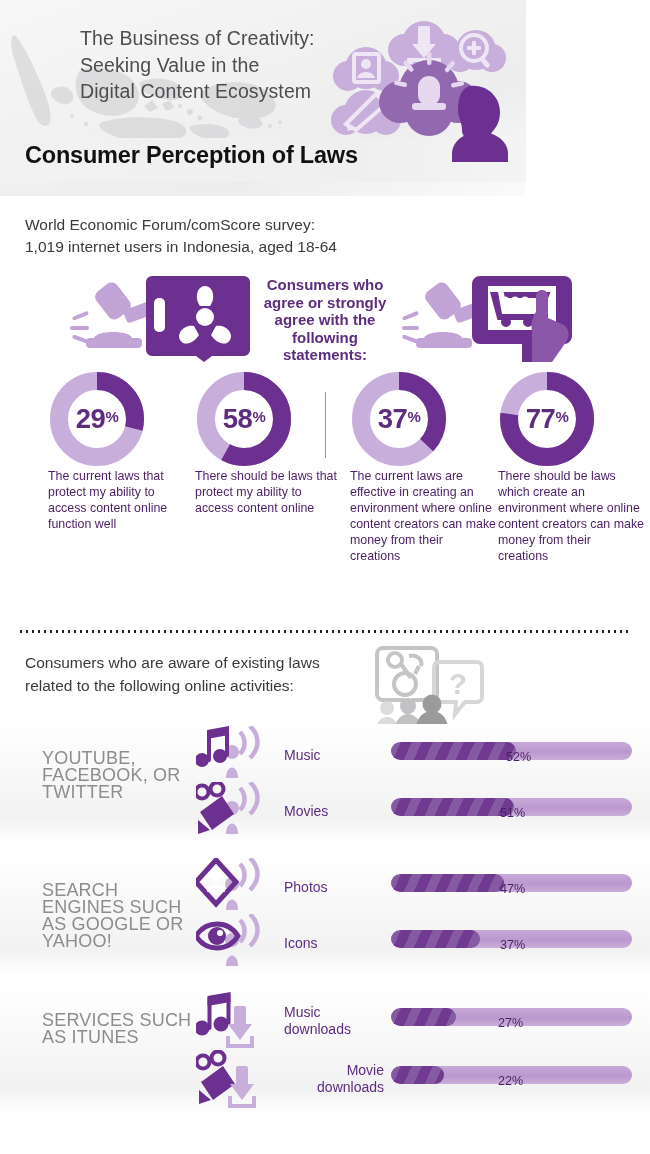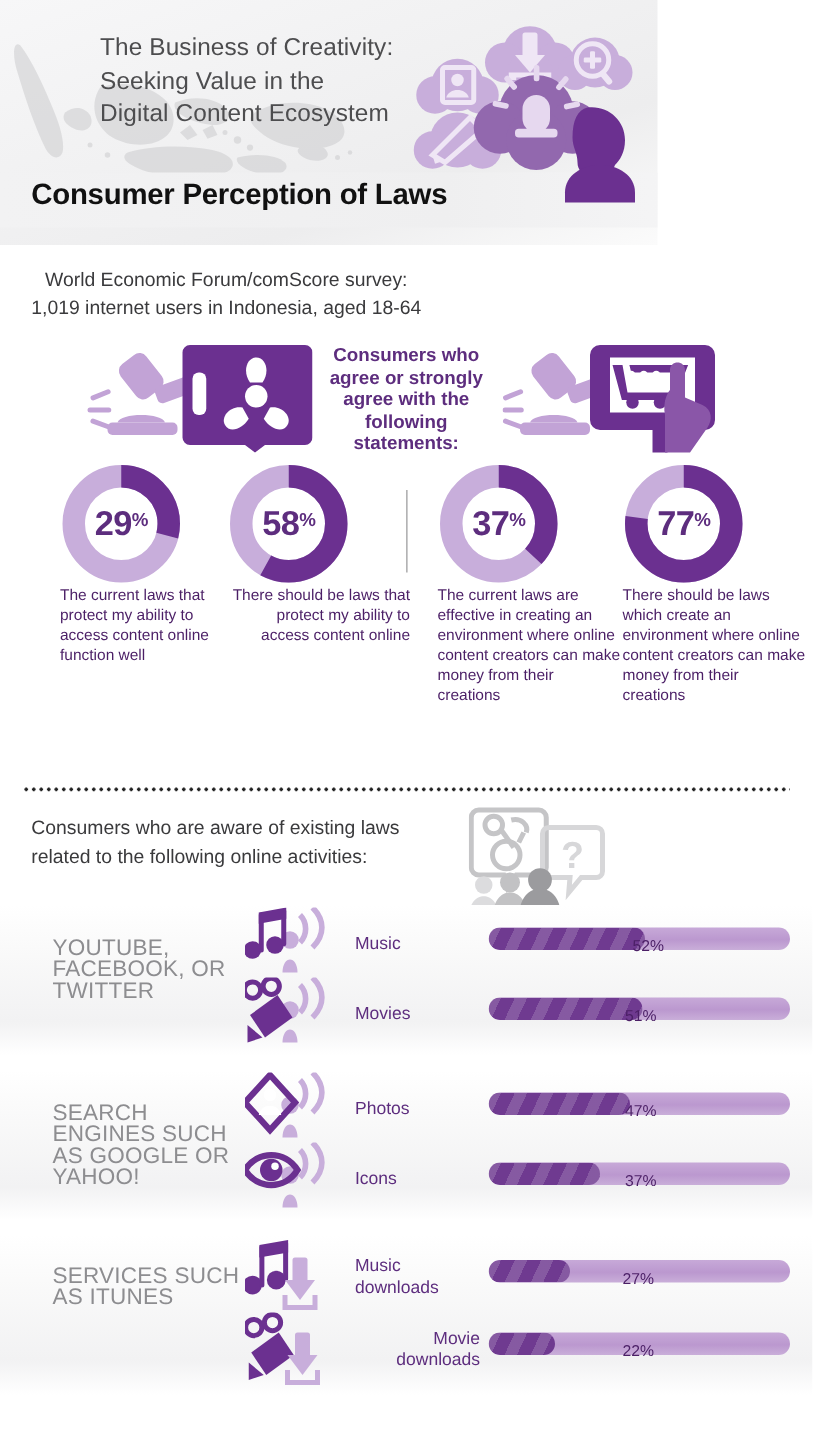--- a/index.html
+++ b/index.html
@@ -33,21 +33,21 @@
   }
   .country-label {
     position: absolute; right: 24px; top: 196px;
     font-size: 21px; font-weight: bold; color: #7b4a94;
   }
   .head-art { position: absolute; right: 12px; top: 8px; }
 
   
   .survey-intro {
     position: absolute; left: 25px; top: 214px;
-    font-size: 15.5px; color: #3a3a3c; line-height: 22px; text-align: center;
+    font-size: 15.5px; color: #3a3a3c; line-height: 22px;
   }
 
   
   .agree-section { position: absolute; left: 0; top: 262px; width: 650px; height: 358px; }
   .gavel-icon-left { position: absolute; left: 68px; top: 12px; }
   .gavel-icon-right { position: absolute; left: 402px; top: 12px; }
   .agree-caption {
     position: absolute; left: 256px; top: 14px; width: 138px;
     text-align: center; font-size: 15px; font-weight: bold;
     color: #5d2d7e; line-height: 17.5px;
@@ -306,21 +306,21 @@
             <circle cx="49" cy="49" r="38" fill="none" stroke="#6b3090" stroke-width="18" stroke-dasharray="69.2 169.6" stroke-dashoffset="0" transform="rotate(-90 49 49)"></circle>
           </svg>
           <div class="donut-value">
             <span>29</span>
               <span class="pct">%</span>
           </div>
         </div>
         <div class="donut-caption">The current laws that protect my ability to access content online function well</div>
       </div>
 
-      <div class="donut-col" style="left:182px;text-align:right;">
+      <div class="donut-col" style="left:195px;">
         <div class="donut-wrap">
           <svg width="98" height="98" viewBox="0 0 98 98">
             <circle cx="49" cy="49" r="38" fill="none" stroke="#c8aedb" stroke-width="18"></circle>
             <circle cx="49" cy="49" r="38" fill="none" stroke="#6b3090" stroke-width="18" stroke-dasharray="138.4 100.4" stroke-dashoffset="0" transform="rotate(-90 49 49)"></circle>
           </svg>
           <div class="donut-value">
             <span>58</span>
               <span class="pct">%</span>
           </div>
         </div>

